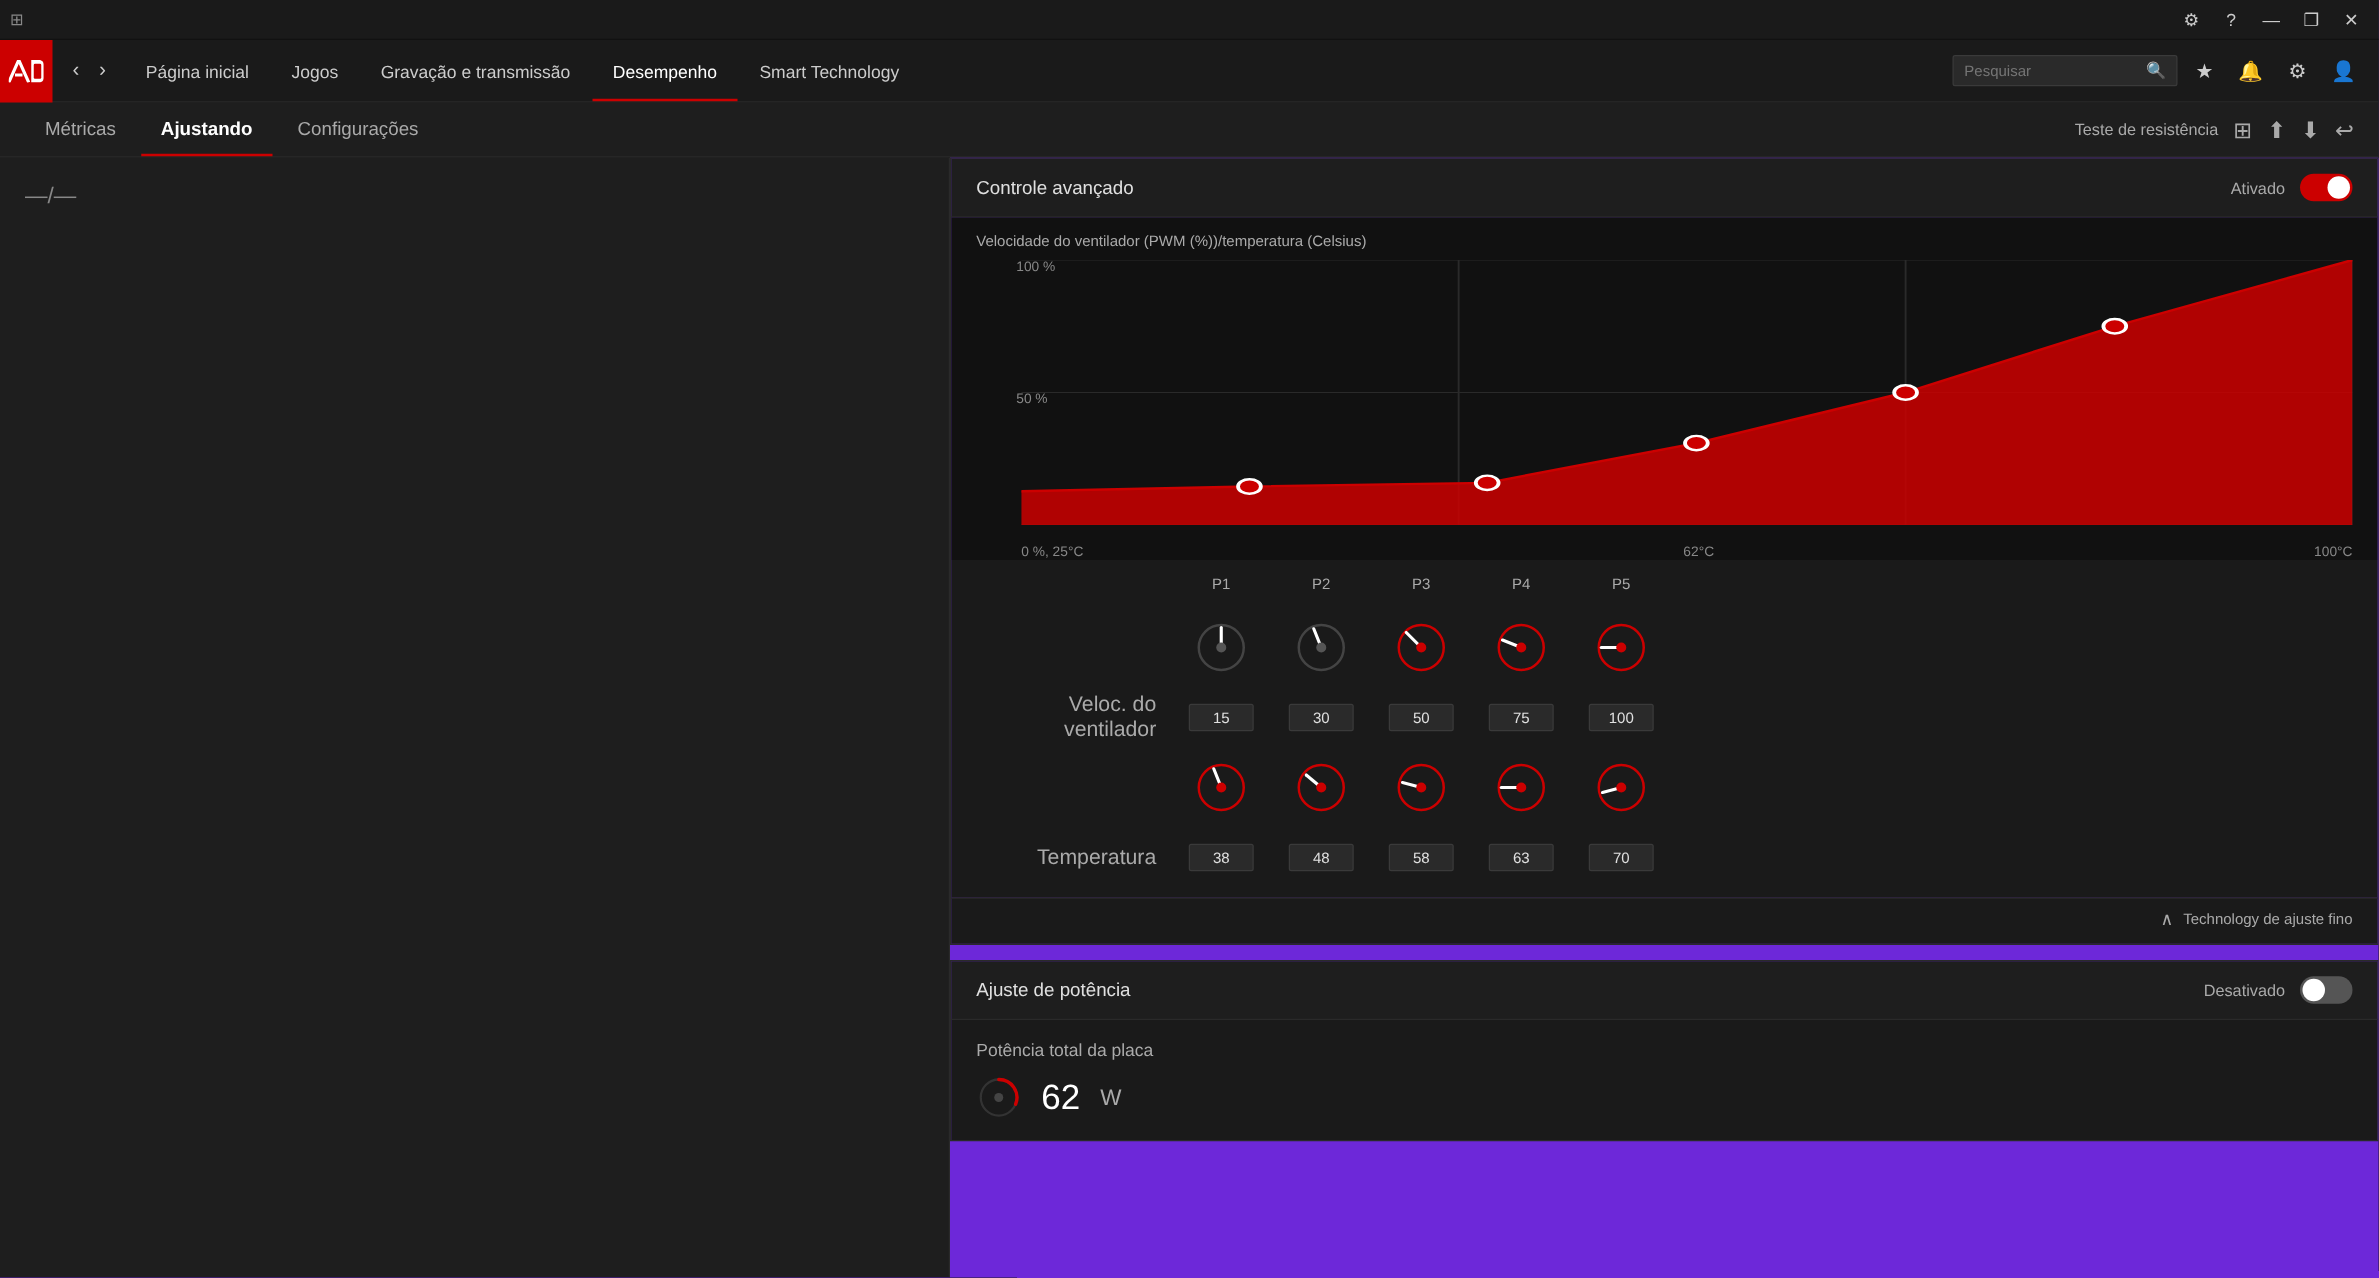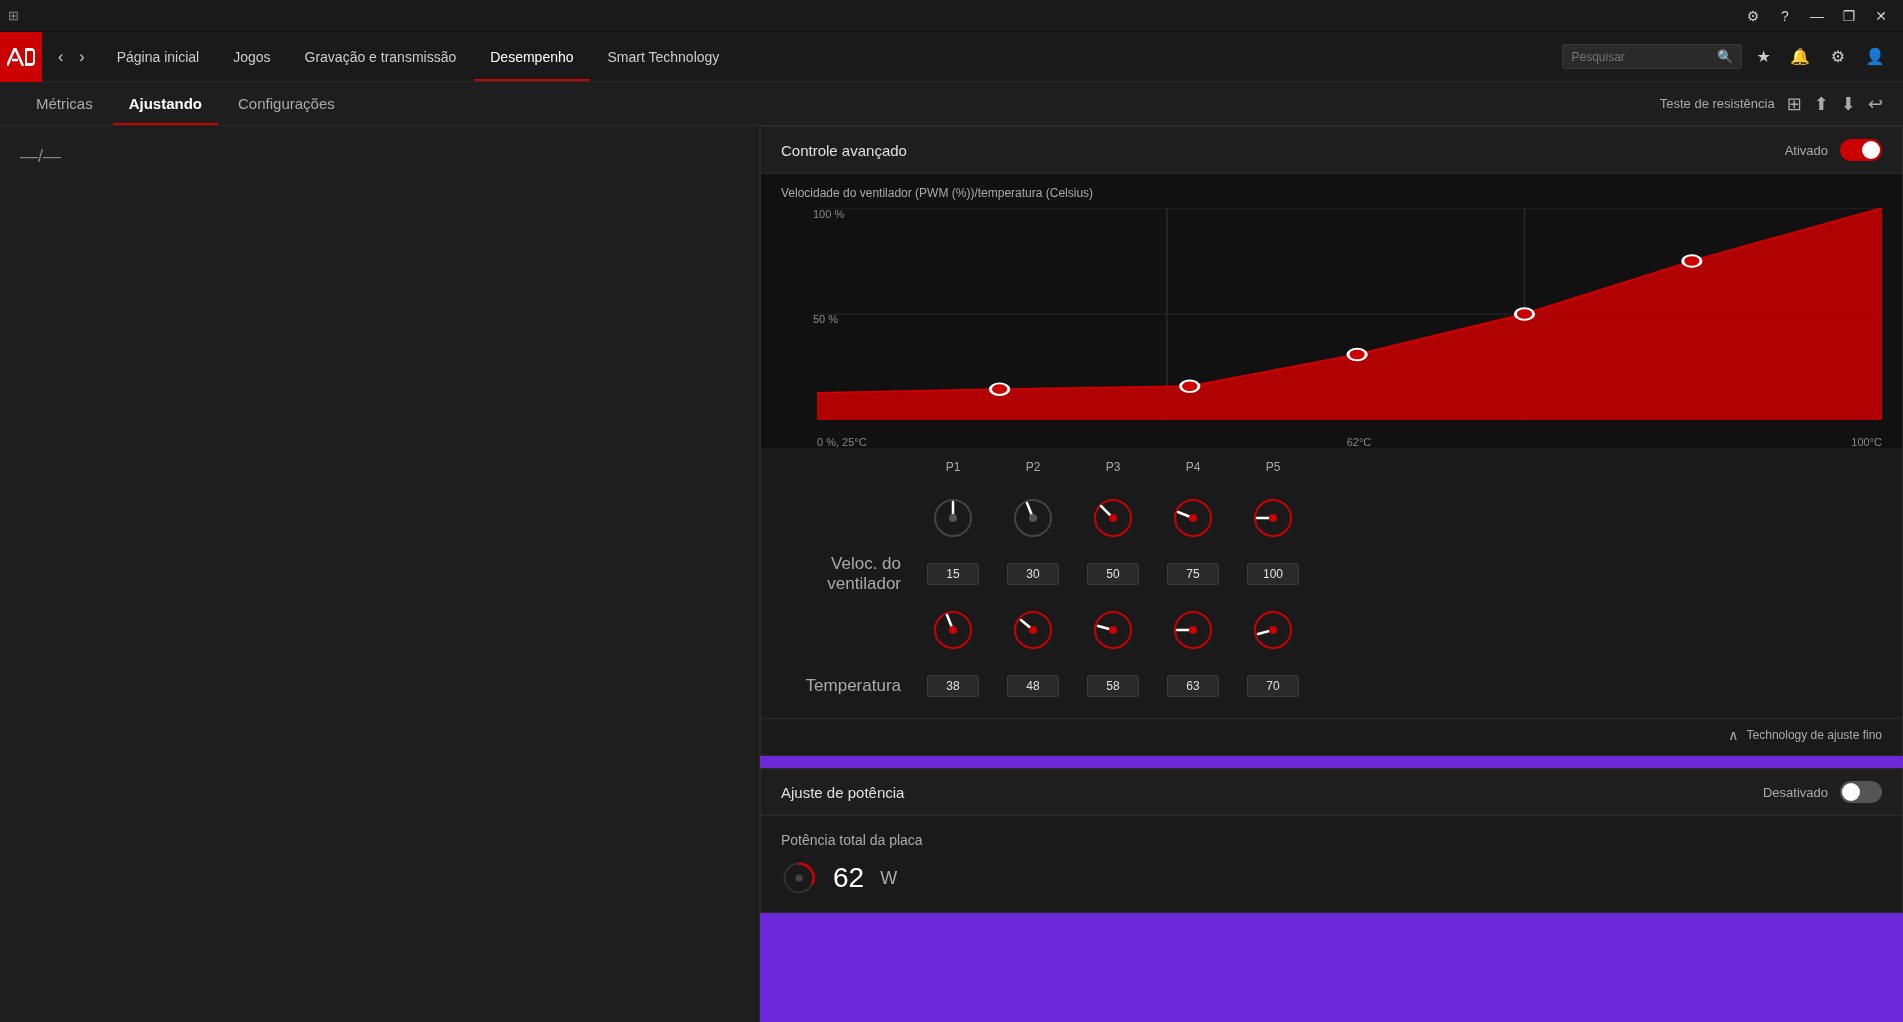--- a/index.html
+++ b/index.html
@@ -322,21 +322,21 @@
       align-items: center;
       justify-content: flex-end;
       height: 40px;
       width: 140px;
     }
 
     .controls-rows {
       display: flex;
       flex-direction: column;
       gap: 16px;
-      padding: 12px 12px;
+      padding: 12px 36px;
       background: #1a1a1a;
     }
 
     .fine-controls-bar {
       display: flex;
       align-items: center;
       justify-content: flex-end;
       padding: 8px 20px 12px 20px;
       background: #1a1a1a;
       border-top: 1px solid #2a2a2a;

